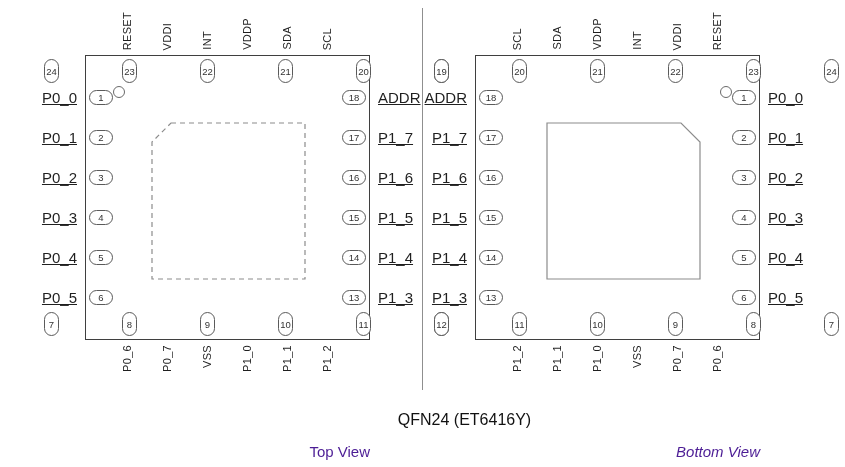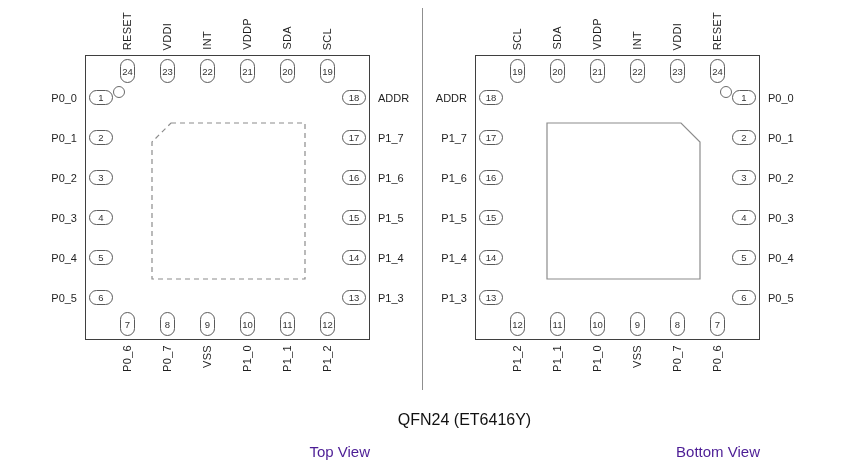--- a/index.html
+++ b/index.html
@@ -10,54 +10,54 @@
 
   .divider { position:absolute; left:422px; top:8px; width:1px; height:382px; background:#8f8f8f; }
 
   .chip { position:absolute; top:55px; width:285px; height:285px; border:1.5px solid #3f3f3f; background:#fff; }
   .view-left  { left:85px; }
   .view-right { left:475px; }
 
   .pin { border:1.2px solid #5a5a5a; border-radius:8px; background:#fff;
          display:flex; align-items:center; justify-content:center;
          font-size:9.5px; color:#333; flex:0 0 auto; }
-  .pv { width:15px; height:24px; }
+  .pv { width:15px; height:24px;margin-left:38px; }
   .ph { width:24px; height:15px; }
 
   .pins-top, .pins-bottom { position:absolute; left:0; right:0; display:flex; justify-content:center; gap:25px; }
   .pins-top { top:3px; }
   .pins-bottom { bottom:3px; }
   .pins-left, .pins-right { position:absolute; top:0; bottom:0; display:flex; flex-direction:column; justify-content:center; gap:25px; }
   .pins-left { left:3px; }
   .pins-right { right:3px; }
 
   .labels-top, .labels-bottom { position:absolute; left:0; right:0; display:flex; justify-content:center; gap:25px; }
   .labels-top { bottom:calc(100% + 6px); align-items:flex-end; }
   .labels-bottom { top:calc(100% + 6px); align-items:flex-start; }
   .lv { width:15px; display:flex; justify-content:center; }
   .rot { writing-mode:vertical-rl; transform:rotate(180deg); font-size:11px; line-height:1; color:#1f1f1f; letter-spacing:0.3px; white-space:nowrap; }
 
   .labels-left, .labels-right { position:absolute; top:0; bottom:0; display:flex; flex-direction:column; justify-content:center; gap:25px; }
   .labels-left { right:calc(100% + 9px); align-items:flex-end; }
   .labels-right { left:calc(100% + 9px); align-items:flex-start; }
-  .lh { height:15px; display:flex; align-items:center; font-size:11px; white-space:nowrap; color:#1f1f1f; }
+  .lh { height:15px; display:flex; align-items:center; font-size:15px; white-space:nowrap; color:#1f1f1f;text-decoration:underline; }
 
   .epad { position:absolute; left:65px; top:66px; }
   .view-right .epad { left:70px; }
   .epad polygon { fill:none; stroke:#8c8c8c; stroke-width:1.2; }
   .epad polygon.dashed { stroke-dasharray:5 4; }
 
   .dot { position:absolute; top:30px; width:12px; height:12px; border:1.2px solid #6a6a6a; border-radius:50%; background:#fff; }
   .dot-l { left:27px; }
   .dot-r { right:27px; }
 
   .caption-main { position:absolute; top:411px; left:0; width:100%; text-align:center; font-size:16px; color:#111;margin-left:42px; }
   .caption { position:absolute; top:443px; width:285px; text-align:right; font-size:15px; color:#4c1d95; }
   .cap-left { left:85px; }
-  .cap-right { left:475px; }
+  .cap-right { left:475px;font-style:italic; }
 </style>
 </head>
 <body>
 
 <div class="stage">
 
   <div class="divider"></div>
 
   <div class="chip view-left">
 

